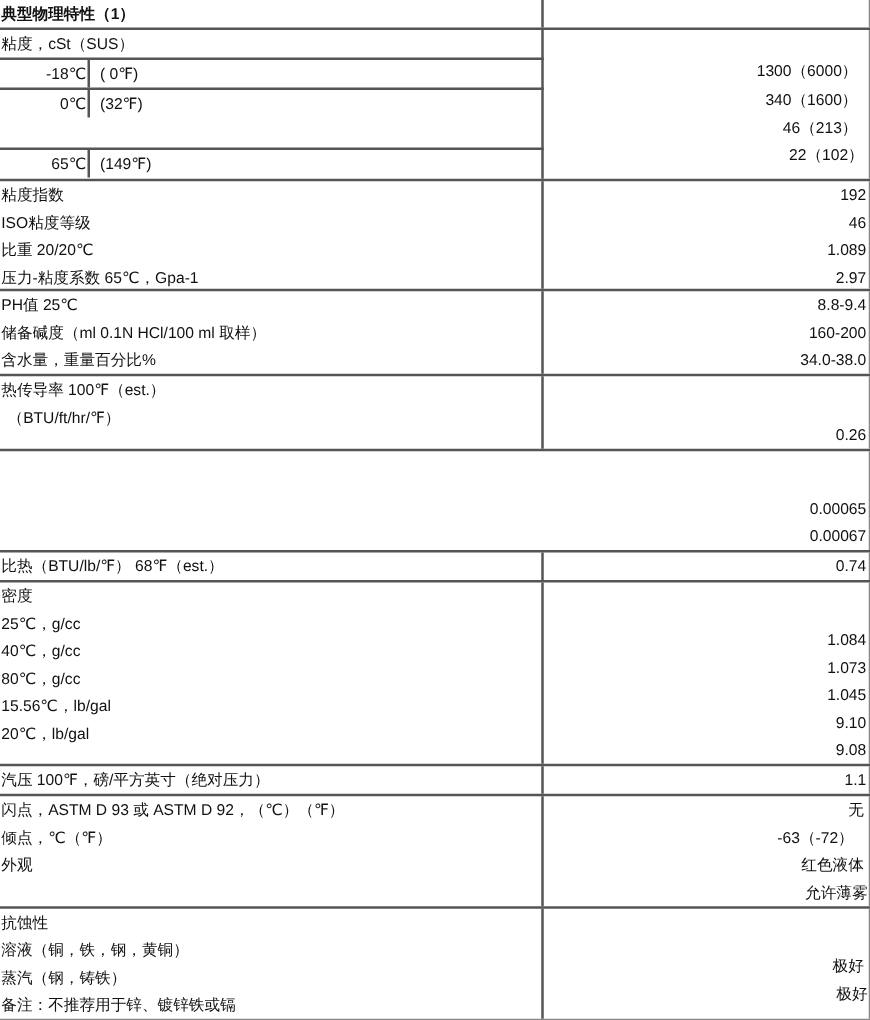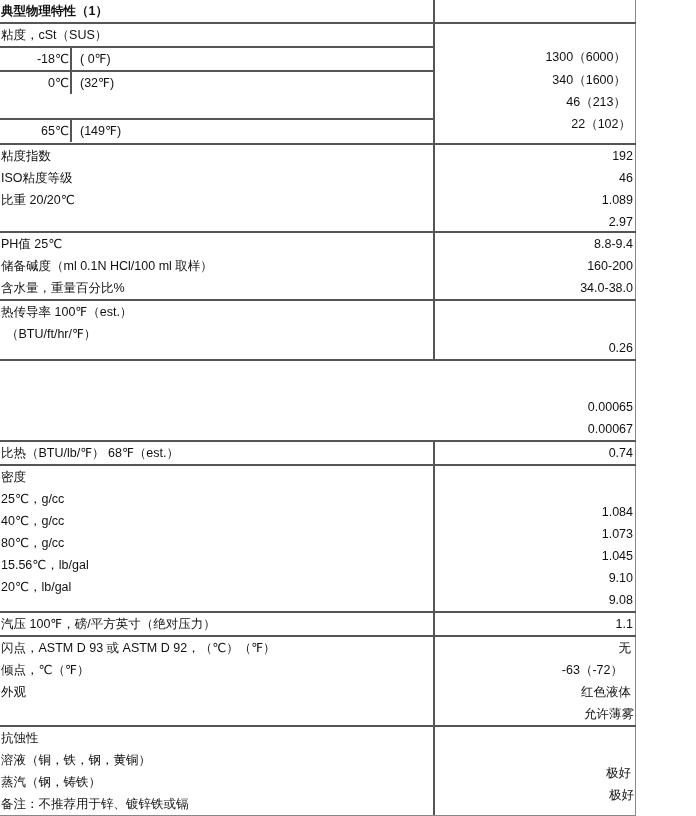--- a/index.html
+++ b/index.html
@@ -1,18 +1,18 @@
 <!DOCTYPE html>
 <html><head>
 <meta charset="utf-8">
 <style>
   html, body { margin:0; padding:0; background:#ffffff; }
   body { width:696px; height:816px; overflow:hidden; font-family:"Liberation Sans","DejaVu Sans",sans-serif; font-size:12.5px; color:#111; }
   .tbl { position:relative; width:696px; height:816px; }
-  .row { position:absolute; left:0; width:636px; border-bottom:2px solid #555; box-sizing:border-box; }
+  .row { position:absolute; left:0; width:696px; border-bottom:2px solid #555; box-sizing:border-box; }
   .lcol { position:absolute; left:0; top:0; bottom:0; width:435px; border-right:2px solid #555; box-sizing:border-box; }
   .rcol { position:absolute; left:437px; right:0; top:0; bottom:0; border-right:1px solid #888; box-sizing:border-box; }
   .line { position:absolute; left:1px; height:22px; line-height:22px; white-space:nowrap; }
   .rline { position:absolute; right:2px; height:22px; line-height:22px; white-space:nowrap; text-align:right; }
   .bold { font-weight:bold; }
   .sub { position:absolute; left:0; width:435px; height:24px; border-top:2px solid #555; box-sizing:border-box; }
   .sub .c1 { position:absolute; left:0; top:0; bottom:0; width:72px; border-right:2px solid #555; box-sizing:border-box; text-align:right; padding-right:1px; line-height:22px; }
   .sub .c2 { position:absolute; left:80px; top:0; line-height:22px; }
 </style>
 </head>
@@ -49,20 +49,21 @@
       <div class="rline" style="top:67px;right:9px;">46（213）</div>
       <div class="rline" style="top:89px;right:4px;">22（102）</div>
     </div>
   </div>
 
   <div class="row" style="top:145px;height:88px;">
     <div class="lcol">
       <div class="line" style="top:0;">粘度指数</div>
       <div class="line" style="top:22px;">ISO粘度等级</div>
       <div class="line" style="top:44px;">比重 20/20℃</div>
+      <div class="line" style="top:66px;">压力-粘度系数 65℃，Gpa-1</div>
     </div>
     <div class="rcol">
       <div class="rline" style="top:0;">192</div>
       <div class="rline" style="top:22px;">46</div>
       <div class="rline" style="top:44px;margin-left:43px;">1.089</div>
       <div class="rline" style="top:66px;">2.97</div>
     </div>
   </div>
 
   <div class="row" style="top:233px;height:68px;">

